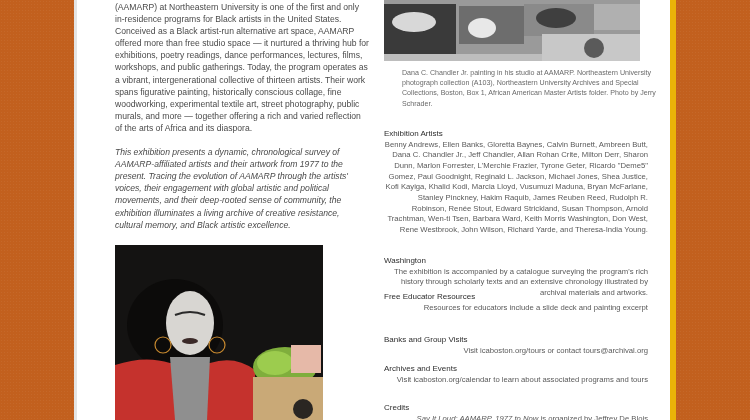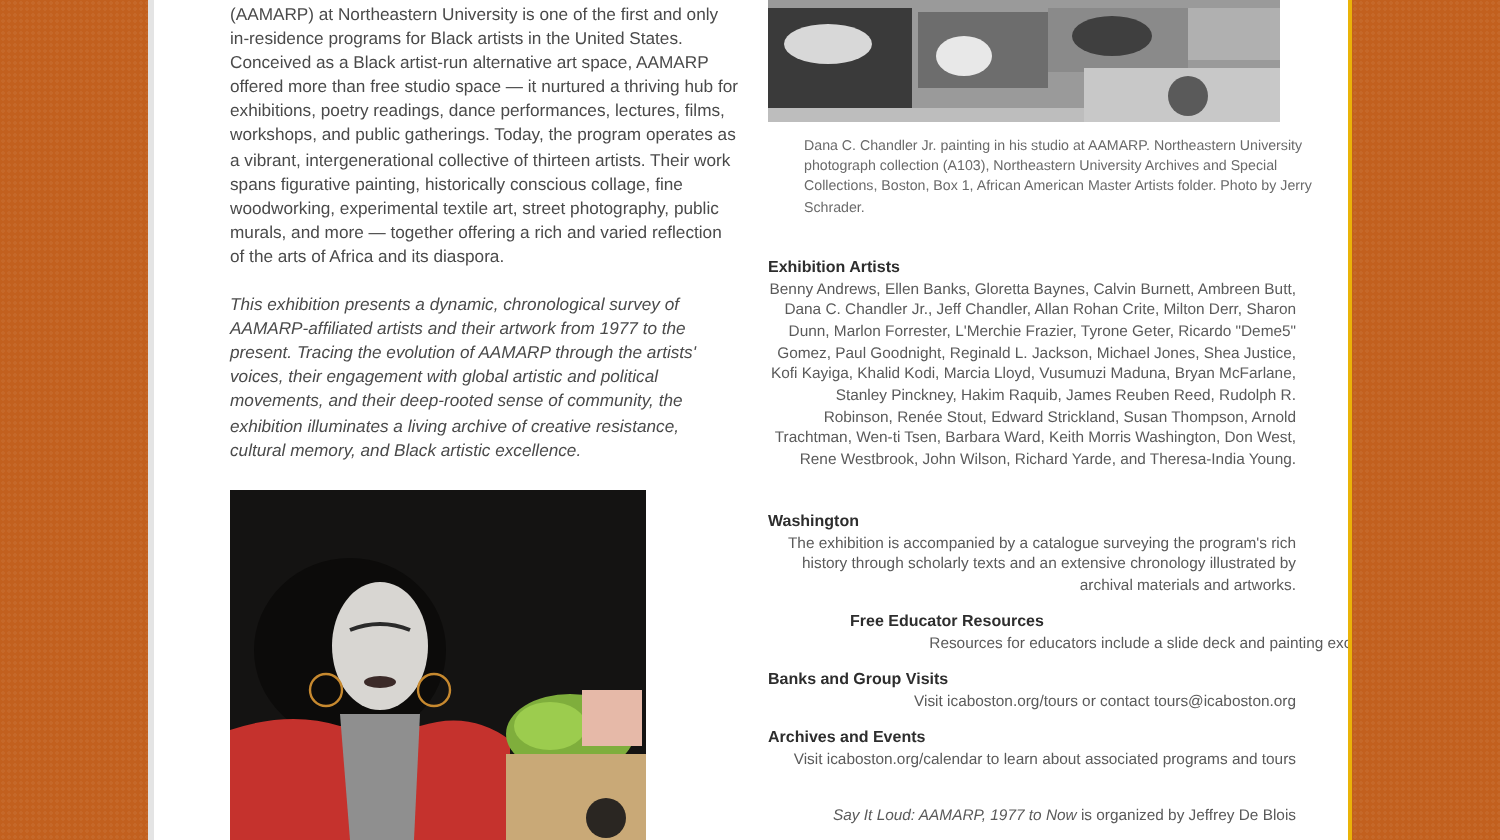--- a/index.html
+++ b/index.html
@@ -14,21 +14,21 @@
       background: #c2601e;
       background-image: radial-gradient(rgba(255,255,255,0.05) 1px, transparent 1px);
       background-size: 3px 3px;
     }
     .bg-left { left: 0; width: 74px; }
     .bg-right { left: 676px; width: 74px; }
     .page {
       position: absolute; left: 74px; top: 0; width: 602px; height: 420px;
       background: #ffffff;
       border-left: 3px solid #e4e4e4;
-      border-right: 2px solid #eab308;
+      border-right: 6px solid #eab308;
       overflow: hidden;
     }
     .col-left {
       position: absolute; left: 38px; top: 0; width: 254px;
       color: #4a4a4a; font-size: 8.6px; line-height: 12.1px;
     }
     .para { margin-top: 1px; }
     .para + .para { margin-top: 12px; font-style: italic; }
     .portrait {
       position: absolute; left: 38px; top: 245px; width: 208px; height: 175px;
@@ -42,21 +42,21 @@
     .photo {
       position: absolute; left: 3px; top: 0; width: 256px; height: 61px;
       background: linear-gradient(180deg, #8e8e8e 0%, #b5b5b5 40%, #8f8f8f 100%);
       overflow: hidden;
     }
     .caption {
       position: absolute; left: 21px; top: 68px; width: 262px;
       font-size: 7.1px; line-height: 10.2px; color: #6a6a6a;
     }
     .section { position: absolute; left: 3px; width: 264px; font-size: 7.7px; line-height: 10.7px; color: #555; }
-    .section h3 { font-size: 8px; font-weight: bold; color: #2d2d2d; line-height: 10.5px; }
+    .section h3 { font-size: 8px; font-weight: normal; color: #2d2d2d; line-height: 10.5px; }
     .section .body { color: #5a5a5a; text-align: right; }
     .italic { font-style: italic; }
   </style>
 </head>
 <body>
 
 <div class="bg-left"></div>
 <div class="bg-right"></div>
 
 <div class="page">
@@ -106,32 +106,33 @@
     <div class="section" style="top:129px;">
       <h3>Exhibition Artists</h3>
       <p class="body">Benny Andrews, Ellen Banks, Gloretta Baynes, Calvin Burnett, Ambreen Butt, Dana C. Chandler Jr., Jeff Chandler, Allan Rohan Crite, Milton Derr, Sharon Dunn, Marlon Forrester, L'Merchie Frazier, Tyrone Geter, Ricardo "Deme5" Gomez, Paul Goodnight, Reginald L. Jackson, Michael Jones, Shea Justice, Kofi Kayiga, Khalid Kodi, Marcia Lloyd, Vusumuzi Maduna, Bryan McFarlane, Stanley Pinckney, Hakim Raquib, James Reuben Reed, Rudolph R. Robinson, Renée Stout, Edward Strickland, Susan Thompson, Arnold Trachtman, Wen-ti Tsen, Barbara Ward, Keith Morris Washington, Don West, Rene Westbrook, John Wilson, Richard Yarde, and Theresa-India Young.</p>
     </div>
 
     <div class="section" style="top:256px;">
       <h3>Washington</h3>
       <p class="body">The exhibition is accompanied by a catalogue surveying the program's rich history through scholarly texts and an extensive chronology illustrated by archival materials and artworks.</p>
     </div>
 
-    <div class="section" style="top:306px;margin-left:41px;">
+    <div class="section" style="top:292px;">
       <h3>Free Educator Resources</h3>
       <p class="body">Resources for educators include a slide deck and painting excerpt</p>
     </div>
 
     <div class="section" style="top:335px;">
       <h3>Banks and Group Visits</h3>
-      <p class="body">Visit icaboston.org/tours or contact tours@icaboston.org</p>
+      <p class="body">Visit icaboston.org/tours or contact tours@archival.org</p>
     </div>
 
     <div class="section" style="top:364px;">
       <h3>Archives and Events</h3>
       <p class="body">Visit icaboston.org/calendar to learn about associated programs and tours</p>
     </div>
 
     <div class="section" style="top:403px;">
+      <h3>Credits</h3>
       <p class="body"><span class="italic">Say It Loud: AAMARP, 1977 to Now</span><span> is organized by Jeffrey De Blois</span></p>
     </div>
   </div>
 </div>
 
 </body></html>

